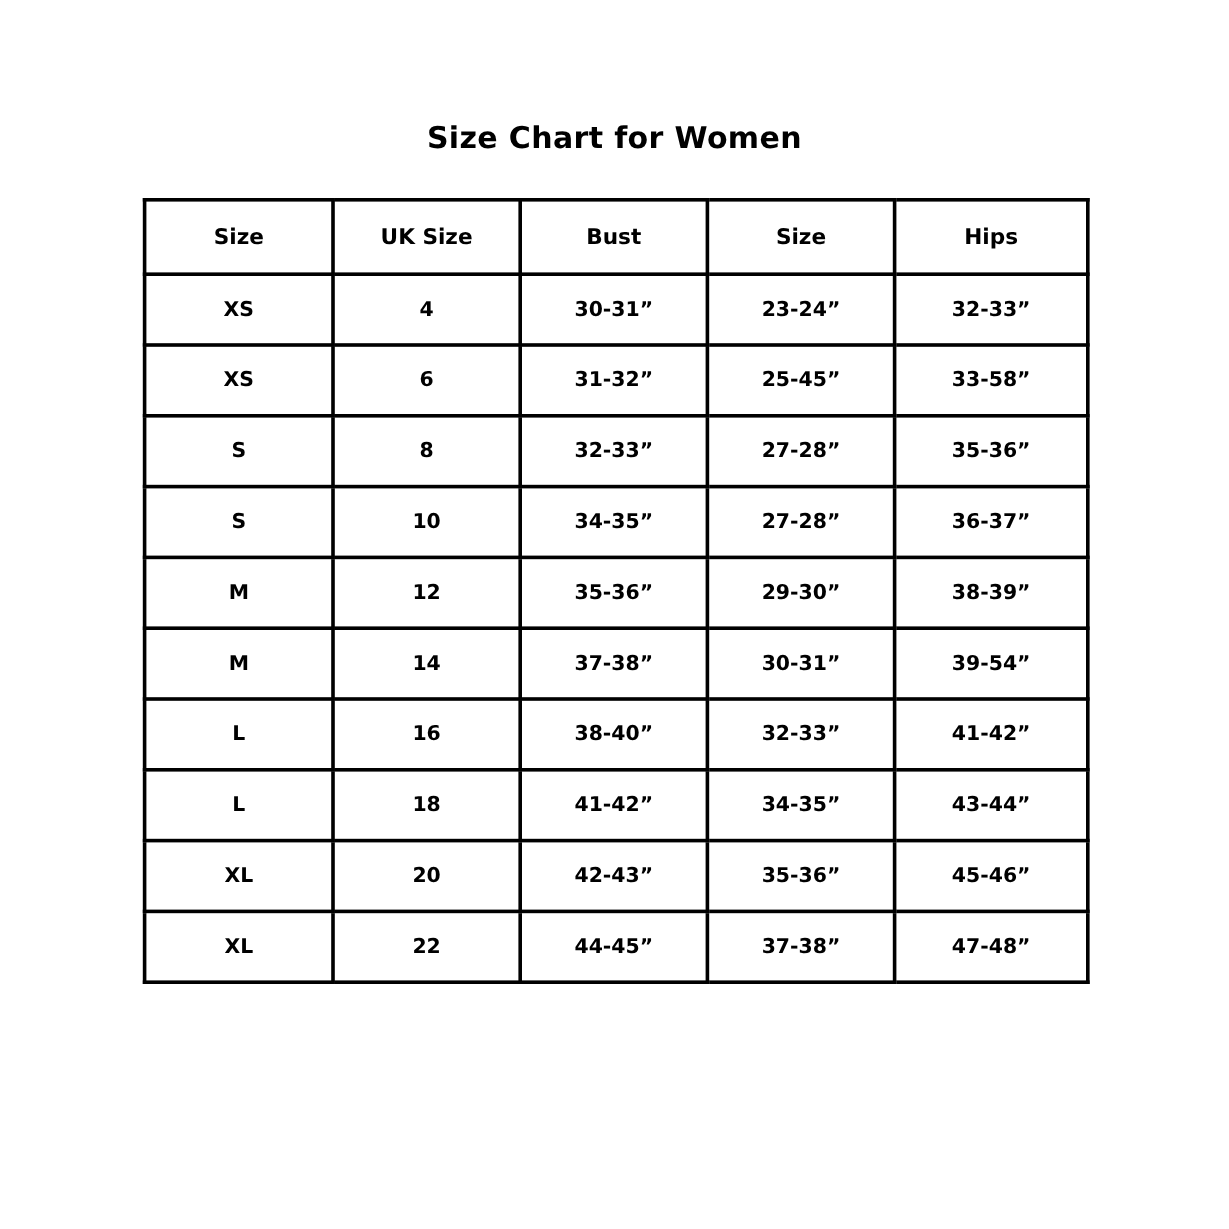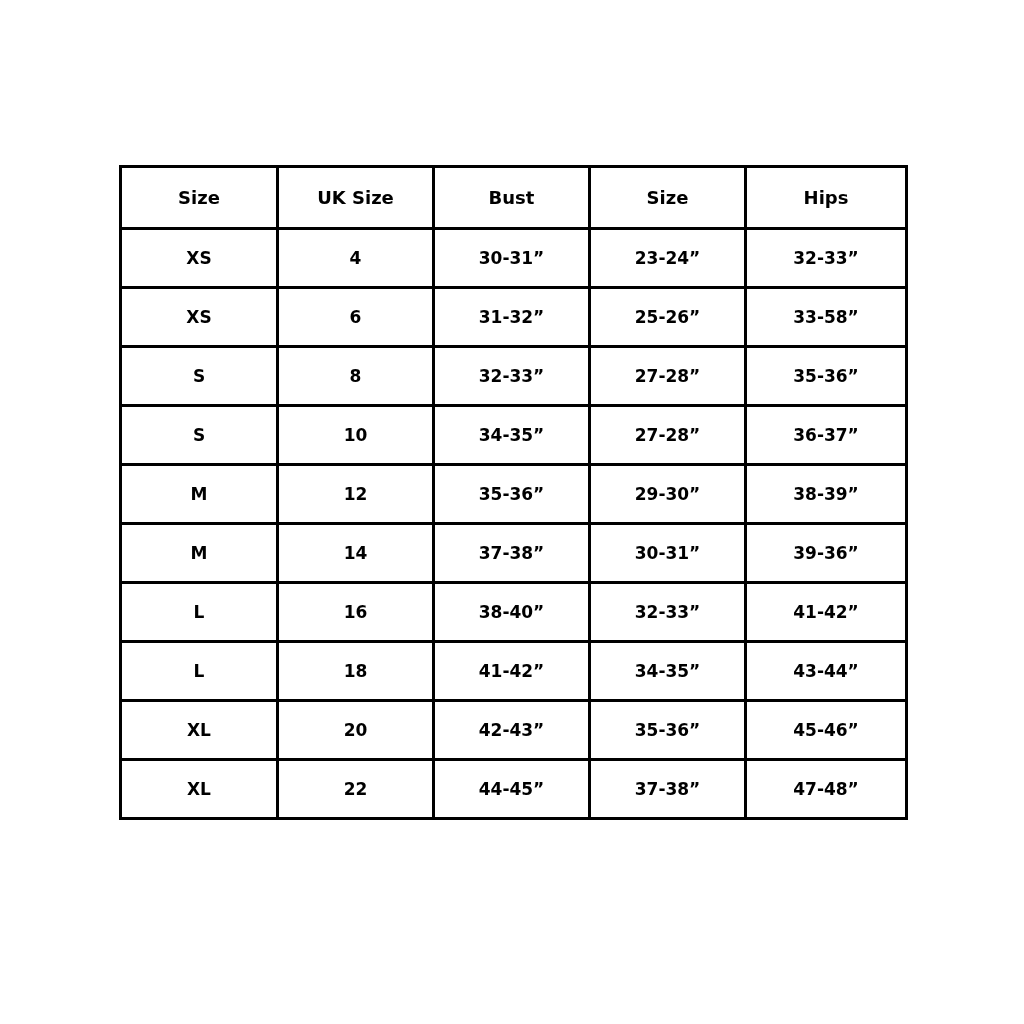--- a/index.html
+++ b/index.html
@@ -59,20 +59,21 @@
   col.c1 { width: 156px; }
   col.c2 { width: 156px; }
   col.c3 { width: 156px; }
   col.c4 { width: 161px; }
 </style>
 </head>
 <body>
 
 <div class="page">
 
+  <div class="chart-title">Size Chart for Women</div>
 
   <div class="table-wrap">
     <table class="size-chart">
       <colgroup>
         <col class="c0">
           <col class="c1">
           <col class="c2">
           <col class="c3">
           <col class="c4">
       </colgroup>
@@ -90,21 +91,21 @@
           <td>XS</td>
           <td>4</td>
           <td>30-31”</td>
           <td>23-24”</td>
           <td>32-33”</td>
         </tr>
         <tr>
           <td>XS</td>
           <td>6</td>
           <td>31-32”</td>
-          <td>25-26”</td>
+          <td>25-45”</td>
           <td>33-58”</td>
         </tr>
         <tr>
           <td>S</td>
           <td>8</td>
           <td>32-33”</td>
           <td>27-28”</td>
           <td>35-36”</td>
         </tr>
         <tr>
@@ -119,21 +120,21 @@
           <td>12</td>
           <td>35-36”</td>
           <td>29-30”</td>
           <td>38-39”</td>
         </tr>
         <tr>
           <td>M</td>
           <td>14</td>
           <td>37-38”</td>
           <td>30-31”</td>
-          <td>39-36”</td>
+          <td>39-54”</td>
         </tr>
         <tr>
           <td>L</td>
           <td>16</td>
           <td>38-40”</td>
           <td>32-33”</td>
           <td>41-42”</td>
         </tr>
         <tr>
           <td>L</td>

